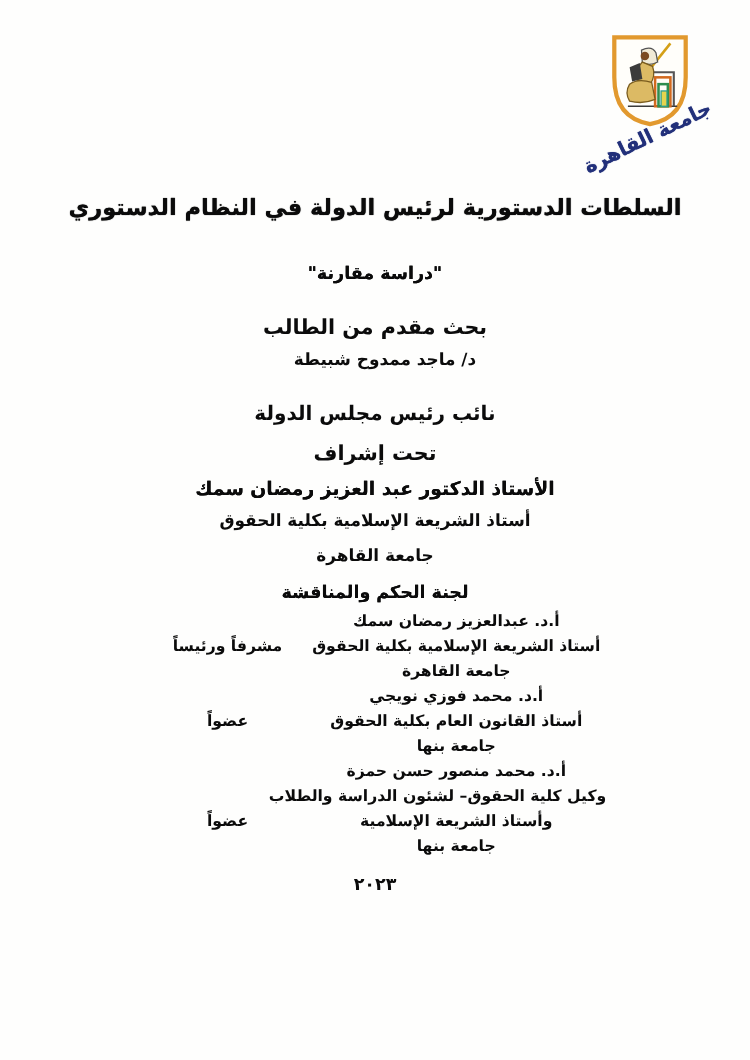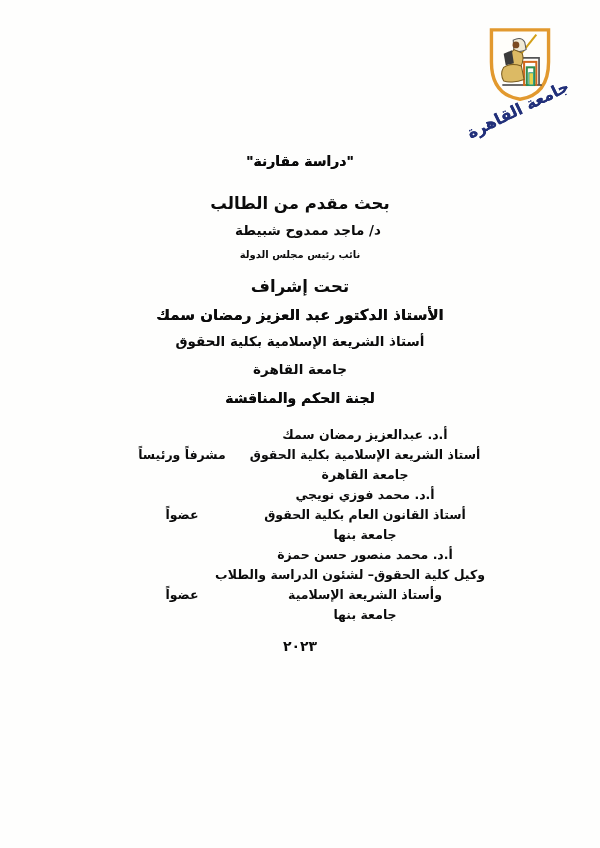--- a/index.html
+++ b/index.html
@@ -59,29 +59,29 @@
     line-height: 22px;
     text-shadow: 0 0 0.5px #000;
   }
   .naskh {
     font-size: 16.5px;
     font-weight: bold;
     line-height: 24px;
   }
   .submission-intro { margin-top: 20px; }
   .student-name  { margin-top: 4px; font-size: 13.5px; font-weight: bold; line-height: 20px; padding-left: 16px; }
-  .student-title { margin-top: 5px; font-size: 10px; font-weight: bold; line-height: 20px; }
+  .student-title { margin-top: 23px; font-size: 16px; font-weight: bold; line-height: 20px; }
   .supervision-heading { margin-top: 10px; }
   .supervisor-name  { margin-top: 6px; font-size: 15px;   font-weight: bold; line-height: 20px; text-shadow: 0 0 0.5px #000; }
   .supervisor-line  { margin-top: 6px; font-size: 13.5px; font-weight: bold; line-height: 20px; }
   .supervisor-univ  { margin-top: 8px; font-size: 13.5px; font-weight: bold; line-height: 20px; }
   .committee-heading { margin-top: 8px; font-size: 14px; font-weight: bold; line-height: 22px; text-shadow: 0 0 0.4px #000; }
 
   
-  .committee { margin-top: 16px; padding-right: 115px; padding-left: 245px; }
+  .committee { margin-top: 2px; padding-right: 115px; padding-left: 245px; }
   .member { position: relative; }
   .member-line {
     font-size: 12.5px;
     font-weight: bold;
     line-height: 20px;
     text-align: center;
     white-space: nowrap;
   }
   .member-role {
     position: absolute;
@@ -130,20 +130,21 @@
         <circle cx="44" cy="27" r="5" fill="#7a4a22"></circle>
         <path d="M41,34 q-9,9 -7,21 l16,6 q7,-11 3,-22 z" fill="#dcba64" stroke="#7a5c1e" stroke-width="1.5"></path>
         <polygon points="26,40 38,35 41,54 29,57" fill="#3b3b3b"></polygon>
         <path d="M26,60 q10,-7 26,-2 l4,20 q-14,6 -30,2 q-6,-10 0,-20 z" fill="#dcba64" stroke="#7a5c1e" stroke-width="1.5"></path>
       </g>
     </svg>
     <div class="logo-calligraphy">جامعة القاهرة</div>
   </div>
 
   <div class="title center">
+    <div>السلطات الدستورية لرئيس الدولة في النظام الدستوري</div>
   </div>
 
   <div class="subtitle center">"دراسة مقارنة"</div>
 
   <div class="naskh submission-intro center">بحث مقدم من الطالب</div>
   <div class="student-name center">د/ ماجد ممدوح شبيطة</div>
   <div class="student-title center">نائب رئيس مجلس الدولة</div>
 
   <div class="naskh supervision-heading center">تحت إشراف</div>
   <div class="supervisor-name center">الأستاذ الدكتور عبد العزيز رمضان سمك</div>

